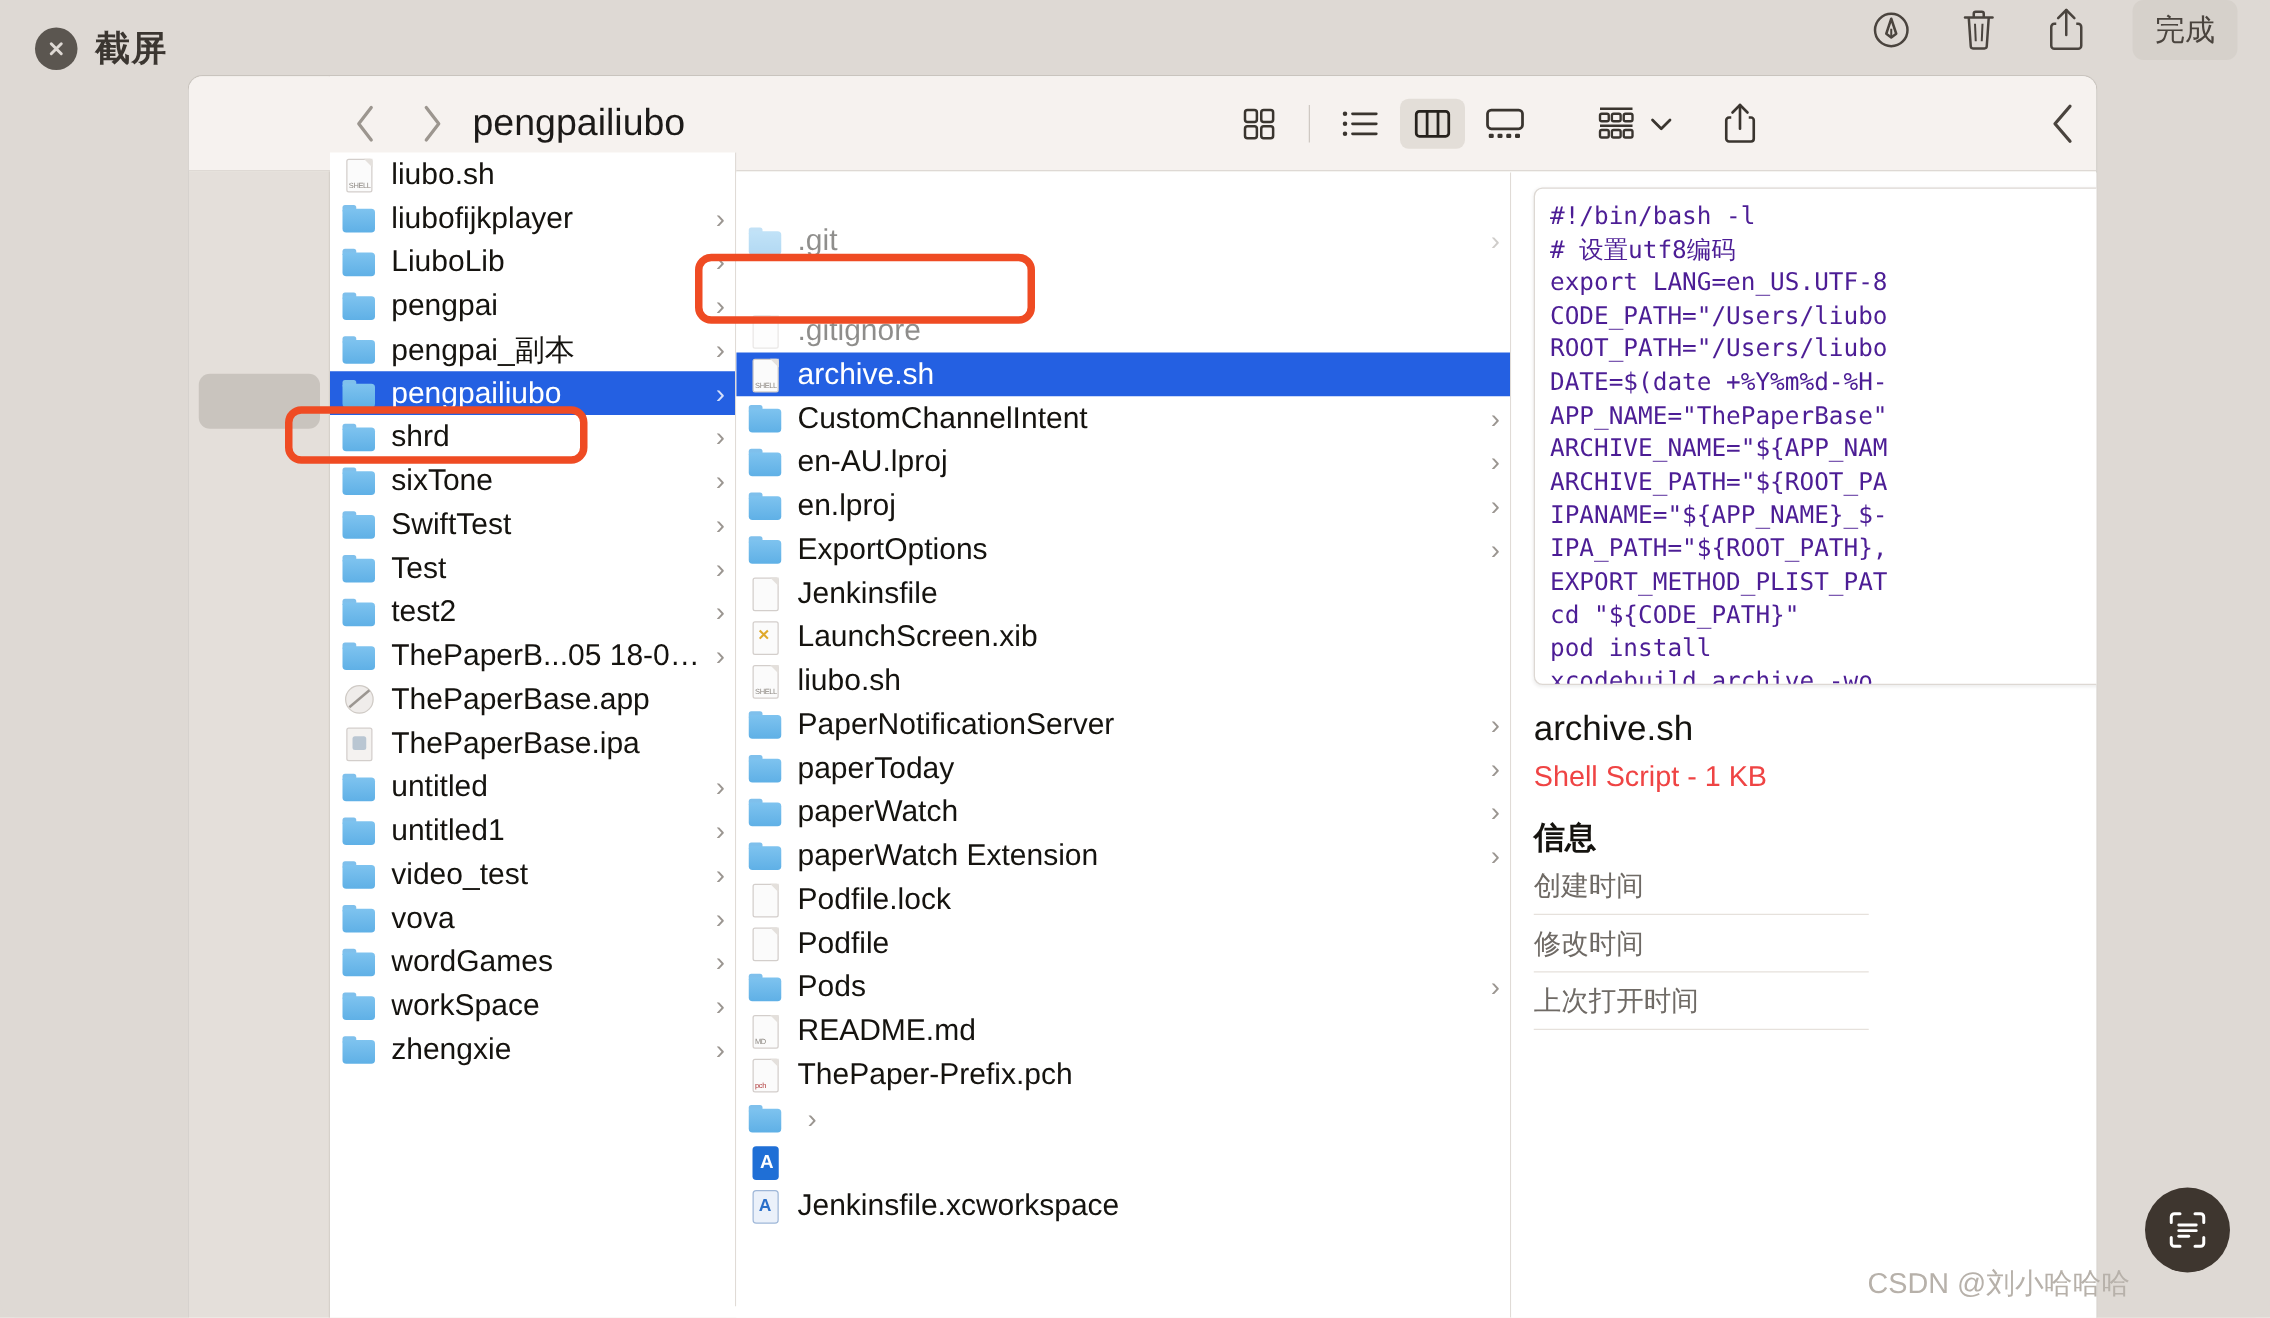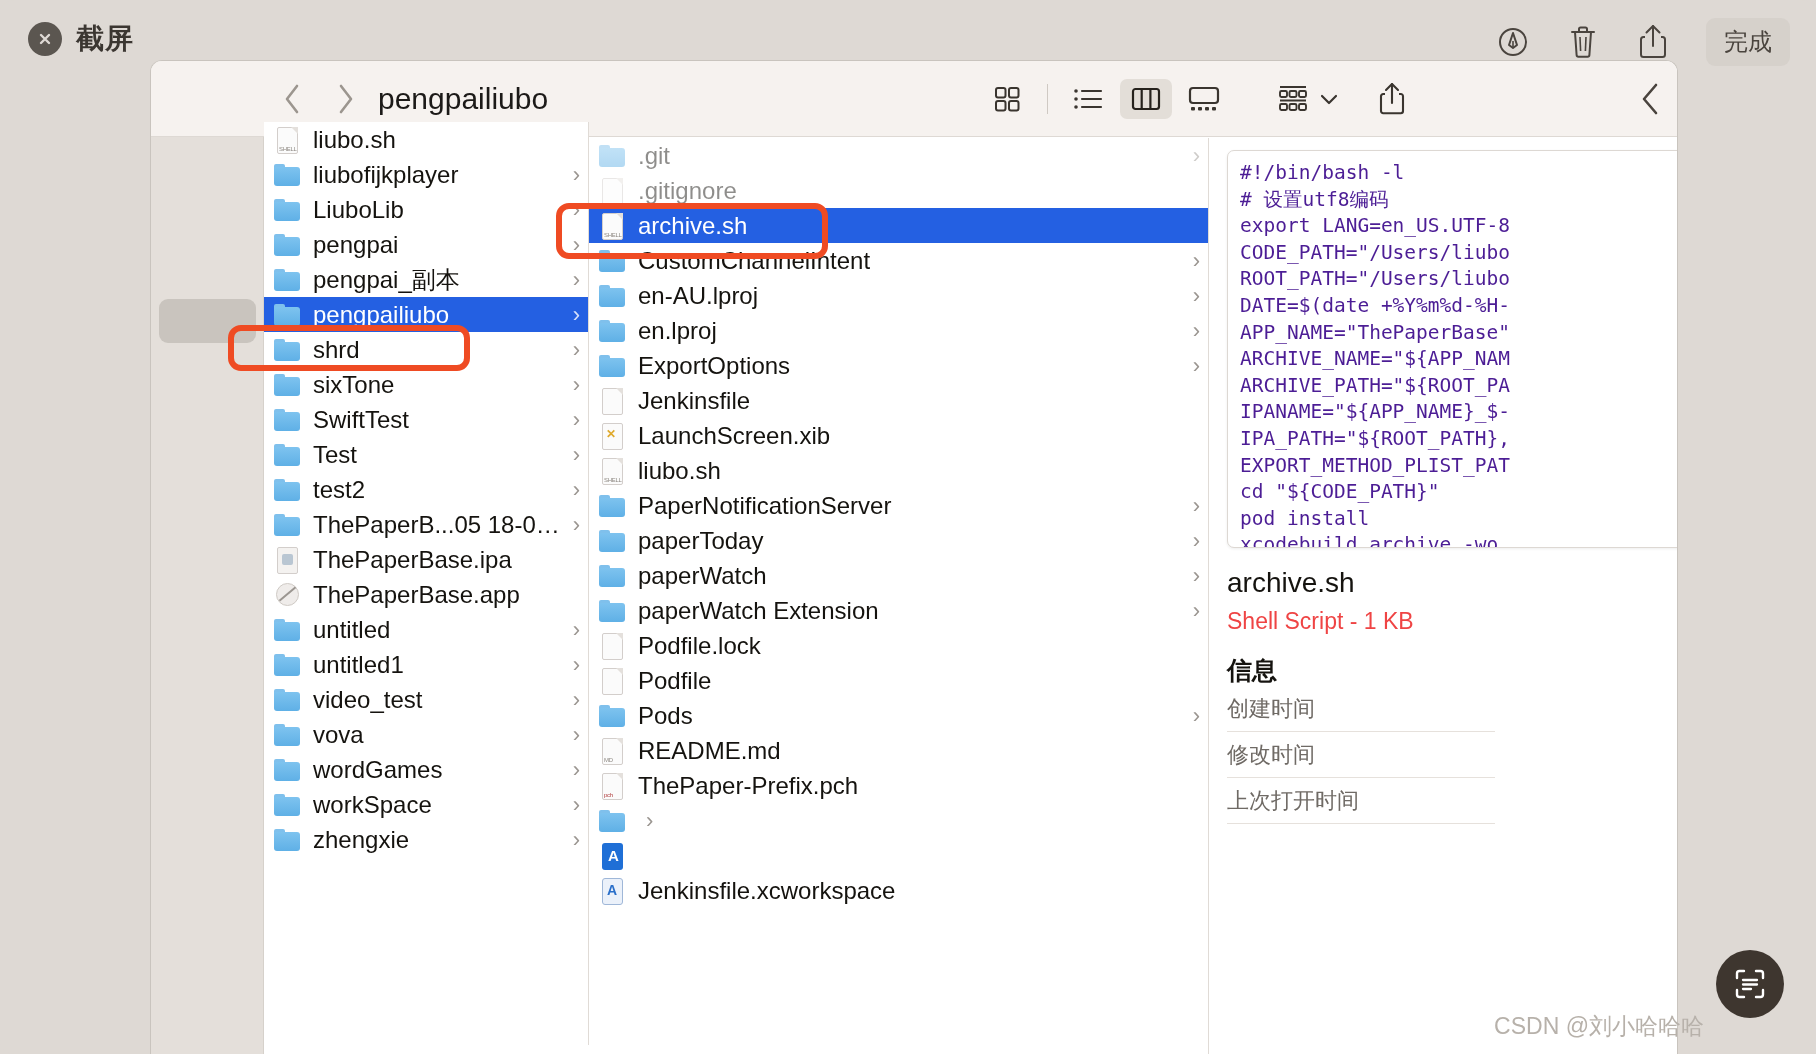--- a/index.html
+++ b/index.html
@@ -45,21 +45,21 @@
     left: 76px; top: 18px;
     font-size: 28px;
     font-weight: 700;
     color: #3b3631;
     letter-spacing: 1px;
     line-height: 42px;
   }
 
   .chrome-actions {
     position: absolute;
-    right: 26px; top: 18px;
+    right: 26px; top: 0;
     display: flex;
     align-items: center;
     gap: 24px;
   }
   .chrome-icon {
     width: 46px; height: 46px;
     display: flex; align-items: center; justify-content: center;
     cursor: pointer;
   }
   .done-btn {
@@ -283,21 +283,21 @@
   .ic-xcws .page {
     position:absolute; left:3px; top:2px;
     width: 21px; height: 27px;
     background: #ebf1fa; border: 1px solid #9fb7d8; border-radius: 3px;
   }
   .ic-xcws .glyph {
     position:absolute; left: 8px; top: 7px;
     color:#2a6fc9; font-size: 14px; font-weight:700; line-height:14px;
   }
 
-  .faded { opacity: 0.48; }
+  .faded { opacity: 0.48; margin-top: 37px; }
 
   
   .preview-card {
     position: absolute;
     left: 18px; top: 12px;
     width: 470px;
     height: 398px;
     background: #fff;
     border: 1px solid #ddd8d3;
     border-radius: 7px;
@@ -618,32 +618,32 @@
           </div>
           <div class="frow">
             <span class="ic ic-folder">
               <span class="tab"></span>
               <span class="body"></span>
             </span>
             <span class="fname">ThePaperB...05 18-01-31</span>
             <span class="disc">›</span>
           </div>
           <div class="frow">
-            <span class="ic ic-ipa">
-              <span class="page"></span>
-              <span class="glyph"></span>
-            </span>
-            <span class="fname">ThePaperBase.ipa</span>
-          </div>
-          <div class="frow">
             <span class="ic ic-app">
               <span class="circ"></span>
               <span class="slash"></span>
             </span>
             <span class="fname">ThePaperBase.app</span>
+          </div>
+          <div class="frow">
+            <span class="ic ic-ipa">
+              <span class="page"></span>
+              <span class="glyph"></span>
+            </span>
+            <span class="fname">ThePaperBase.ipa</span>
           </div>
           <div class="frow">
             <span class="ic ic-folder">
               <span class="tab"></span>
               <span class="body"></span>
             </span>
             <span class="fname">untitled</span>
             <span class="disc">›</span>
           </div>
           <div class="frow">

